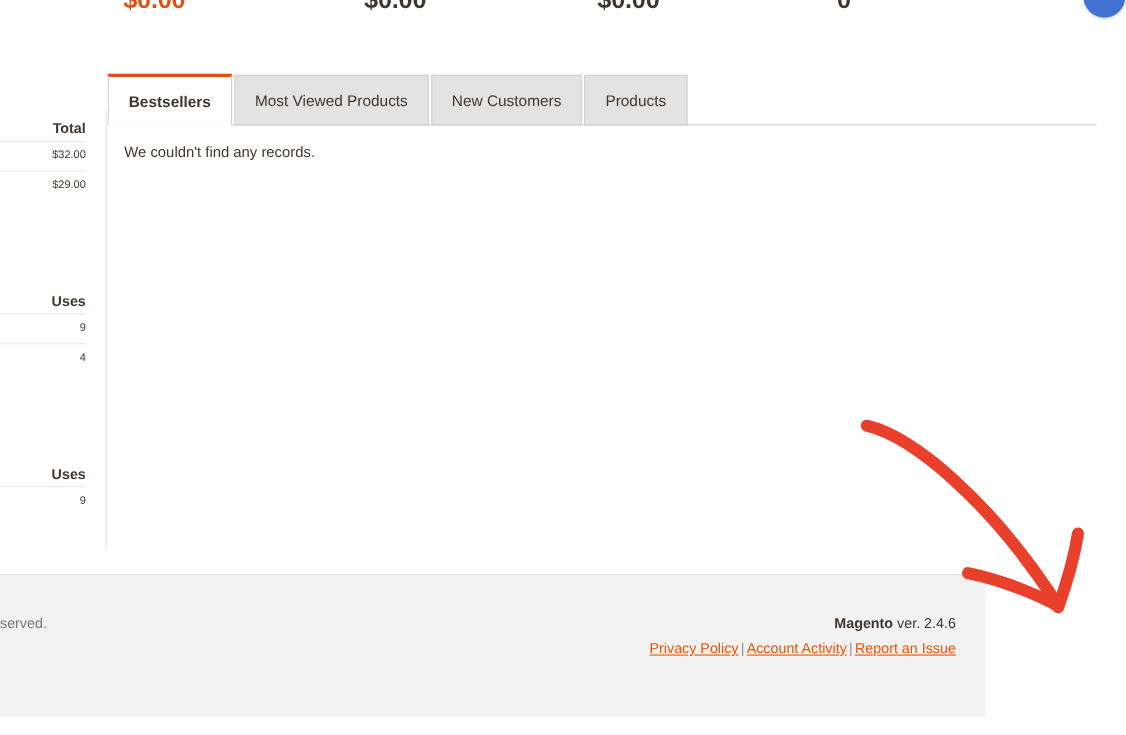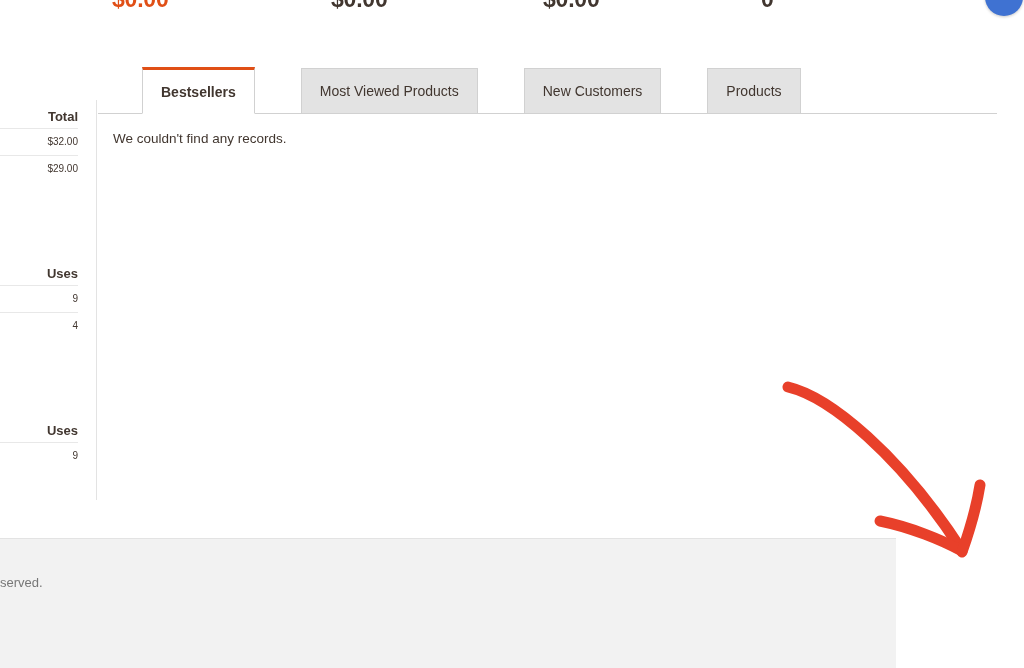--- a/index.html
+++ b/index.html
@@ -122,21 +122,20 @@
     align-items: center;
     justify-content: center;
     font-size: 14px;
     color: #41362f;
     background: #e3e3e3;
     border: 1px solid #d1d1d1;
     border-bottom: 1px solid #d1d1d1;
     margin-right: 2px;
     cursor: pointer;
     white-space: nowrap;
-    margin-left: 44px;
   }
   .tab.active {
     background: #ffffff;
     border: 1px solid #d1d1d1;
     border-top: 3px solid #e04f16;
     border-bottom: 1px solid #ffffff;
     font-weight: bold;
     z-index: 3;
     height: 47px;
   }
@@ -156,21 +155,21 @@
     left: 113px;
     top: 131px;
     font-size: 13.5px;
     color: #41362f;
   }
 
   
   .footer {
     position: absolute;
     left: 0;
-    bottom: 0;
+    bottom: 16px;
     width: 896px;
     height: 130px;
     background: #f2f2f2;
     border-top: 1px solid #e3e3e3;
     box-sizing: border-box;
   }
   .footer-left {
     position: absolute;
     left: 0;
     top: 36px;
@@ -271,20 +270,24 @@
       </div>
     </div>
   </div>
 
   <div class="tab-panel">
     <span>We couldn't find any records.</span>
   </div>
 
   <div class="footer">
     <div class="footer-left">served.</div>
+    <div class="footer-right">
+      <div class="footer-version"><span class="brand">Magento</span><span> ver. 2.4.6</span></div>
+      <div class="footer-links"><a>Privacy Policy</a><span class="sep">|</span><a>Account Activity</a><span class="sep">|</span><a>Report an Issue</a></div>
+    </div>
   </div>
 
   <svg class="annotation-arrow" viewBox="0 0 240 200">
     <path d="M18 12 C 60 22, 130 80, 191 174" stroke="#e8402a" stroke-width="11" stroke-linecap="round" fill="none"></path>
     <path d="M110 146 C 140 152, 172 165, 192 176" stroke="#e8402a" stroke-width="11" stroke-linecap="round" fill="none"></path>
     <path d="M210 110 C 206 135, 198 160, 192 177" stroke="#e8402a" stroke-width="11" stroke-linecap="round" fill="none"></path>
   </svg>
 
 </div>
 

